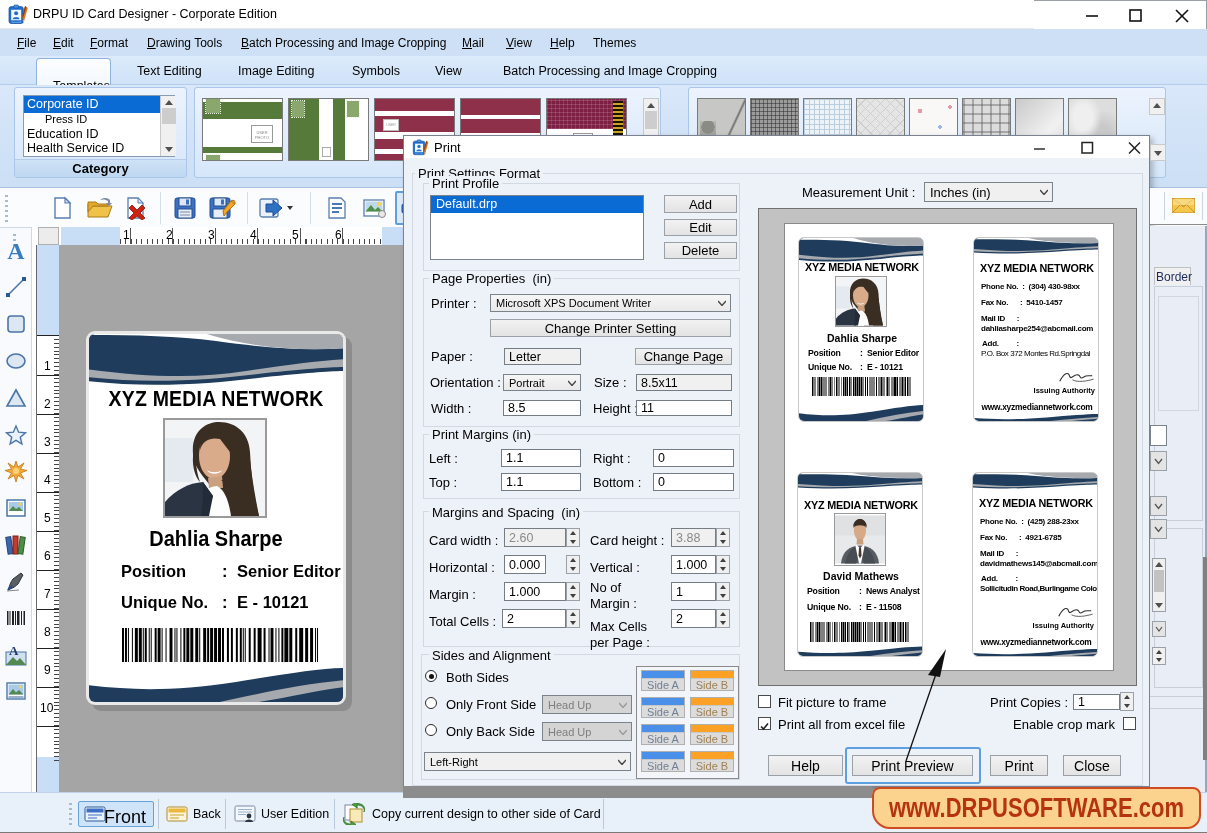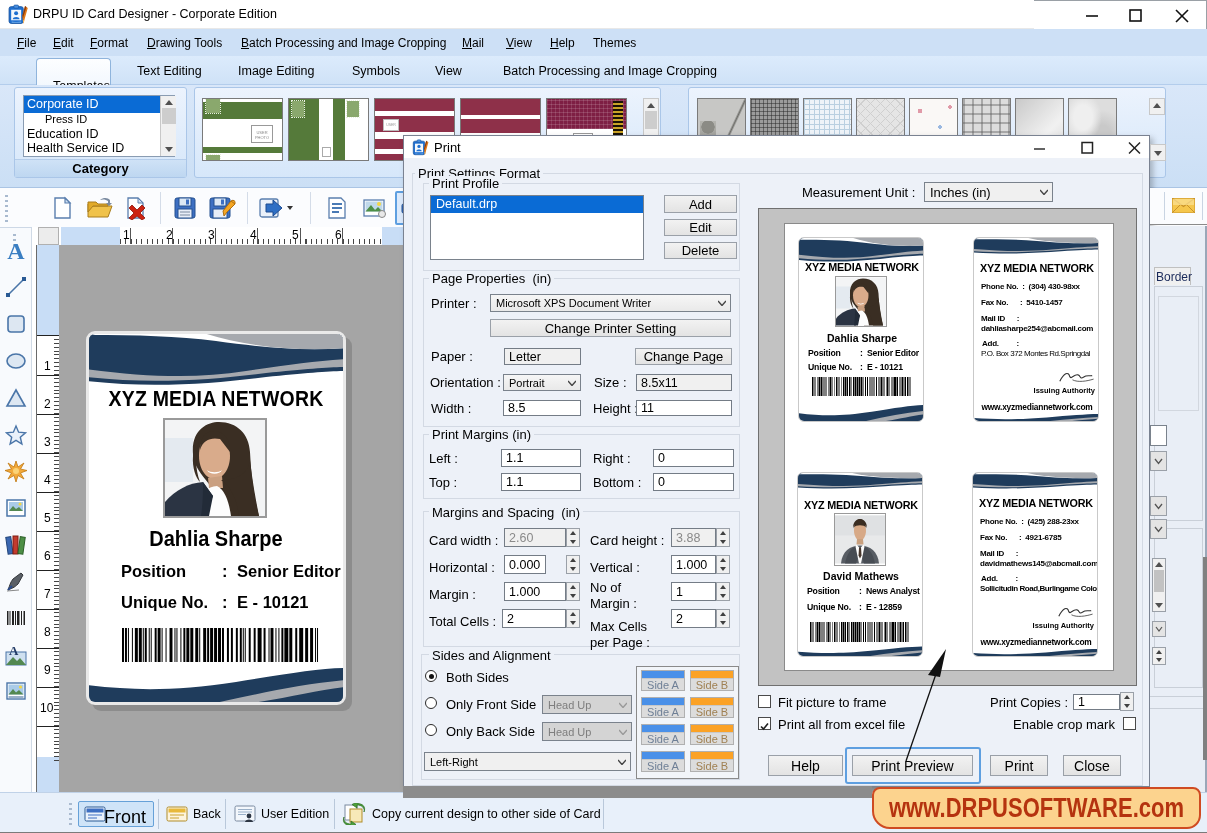--- a/index.html
+++ b/index.html
@@ -765,21 +765,21 @@
     <div class="abs" style="left:0;top:26px;width:126px;text-align:center;font-size:10.8px;font-weight:bold;letter-spacing:-0.2px;white-space:nowrap">XYZ MEDIA NETWORK</div>
     <div class="abs" style="left:36px;top:40px;width:52px;height:53px;border:1px solid #9a9a9a"><svg width="50" height="51" viewBox="0 0 100 96">
             <use href="#man"></use>
           </svg></div>
     <div class="abs" style="left:0;top:97px;width:126px;text-align:center;font-size:10.5px;font-weight:bold;white-space:nowrap">David Mathews</div>
     <div class="abs" style="left:9px;top:113px;font-size:8.7px;font-weight:bold;letter-spacing:-0.2px;white-space:nowrap">Position</div>
     <div class="abs" style="left:61px;top:113px;font-size:8.7px;font-weight:bold;letter-spacing:-0.2px;white-space:nowrap">:</div>
     <div class="abs" style="left:68px;top:113px;font-size:8.7px;font-weight:bold;letter-spacing:-0.2px;white-space:nowrap">News Analyst</div>
     <div class="abs" style="left:9px;top:129px;font-size:8.7px;font-weight:bold;letter-spacing:-0.2px;white-space:nowrap">Unique No.</div>
     <div class="abs" style="left:61px;top:129px;font-size:8.7px;font-weight:bold;letter-spacing:-0.2px;white-space:nowrap">:</div>
-    <div class="abs" style="left:68px;top:129px;font-size:8.7px;font-weight:bold;letter-spacing:-0.2px;white-space:nowrap">E - 12859</div>
+    <div class="abs" style="left:68px;top:129px;font-size:8.7px;font-weight:bold;letter-spacing:-0.2px;white-space:nowrap">E - 11508</div>
     <svg class="abs" style="left:12px;top:149px" width="100" height="20" viewBox="0 0 200 34" preserveAspectRatio="none">
           <use href="#barcode"></use>
         </svg>
   </div>
 
   <div class="abs" style="left:568px;top:336px;width:126px;height:185px;background:#fff;border:1px solid #c9c9c9;border-radius:6px;overflow:hidden">
     <svg class="abs" style="left:0;top:0" width="126" height="23" viewBox="0 0 260 80" preserveAspectRatio="none">
           <use href="#topwave"></use>
         </svg>
     <svg class="abs" style="left:0;top:174px" width="126" height="11" viewBox="0 0 260 45" preserveAspectRatio="none">

